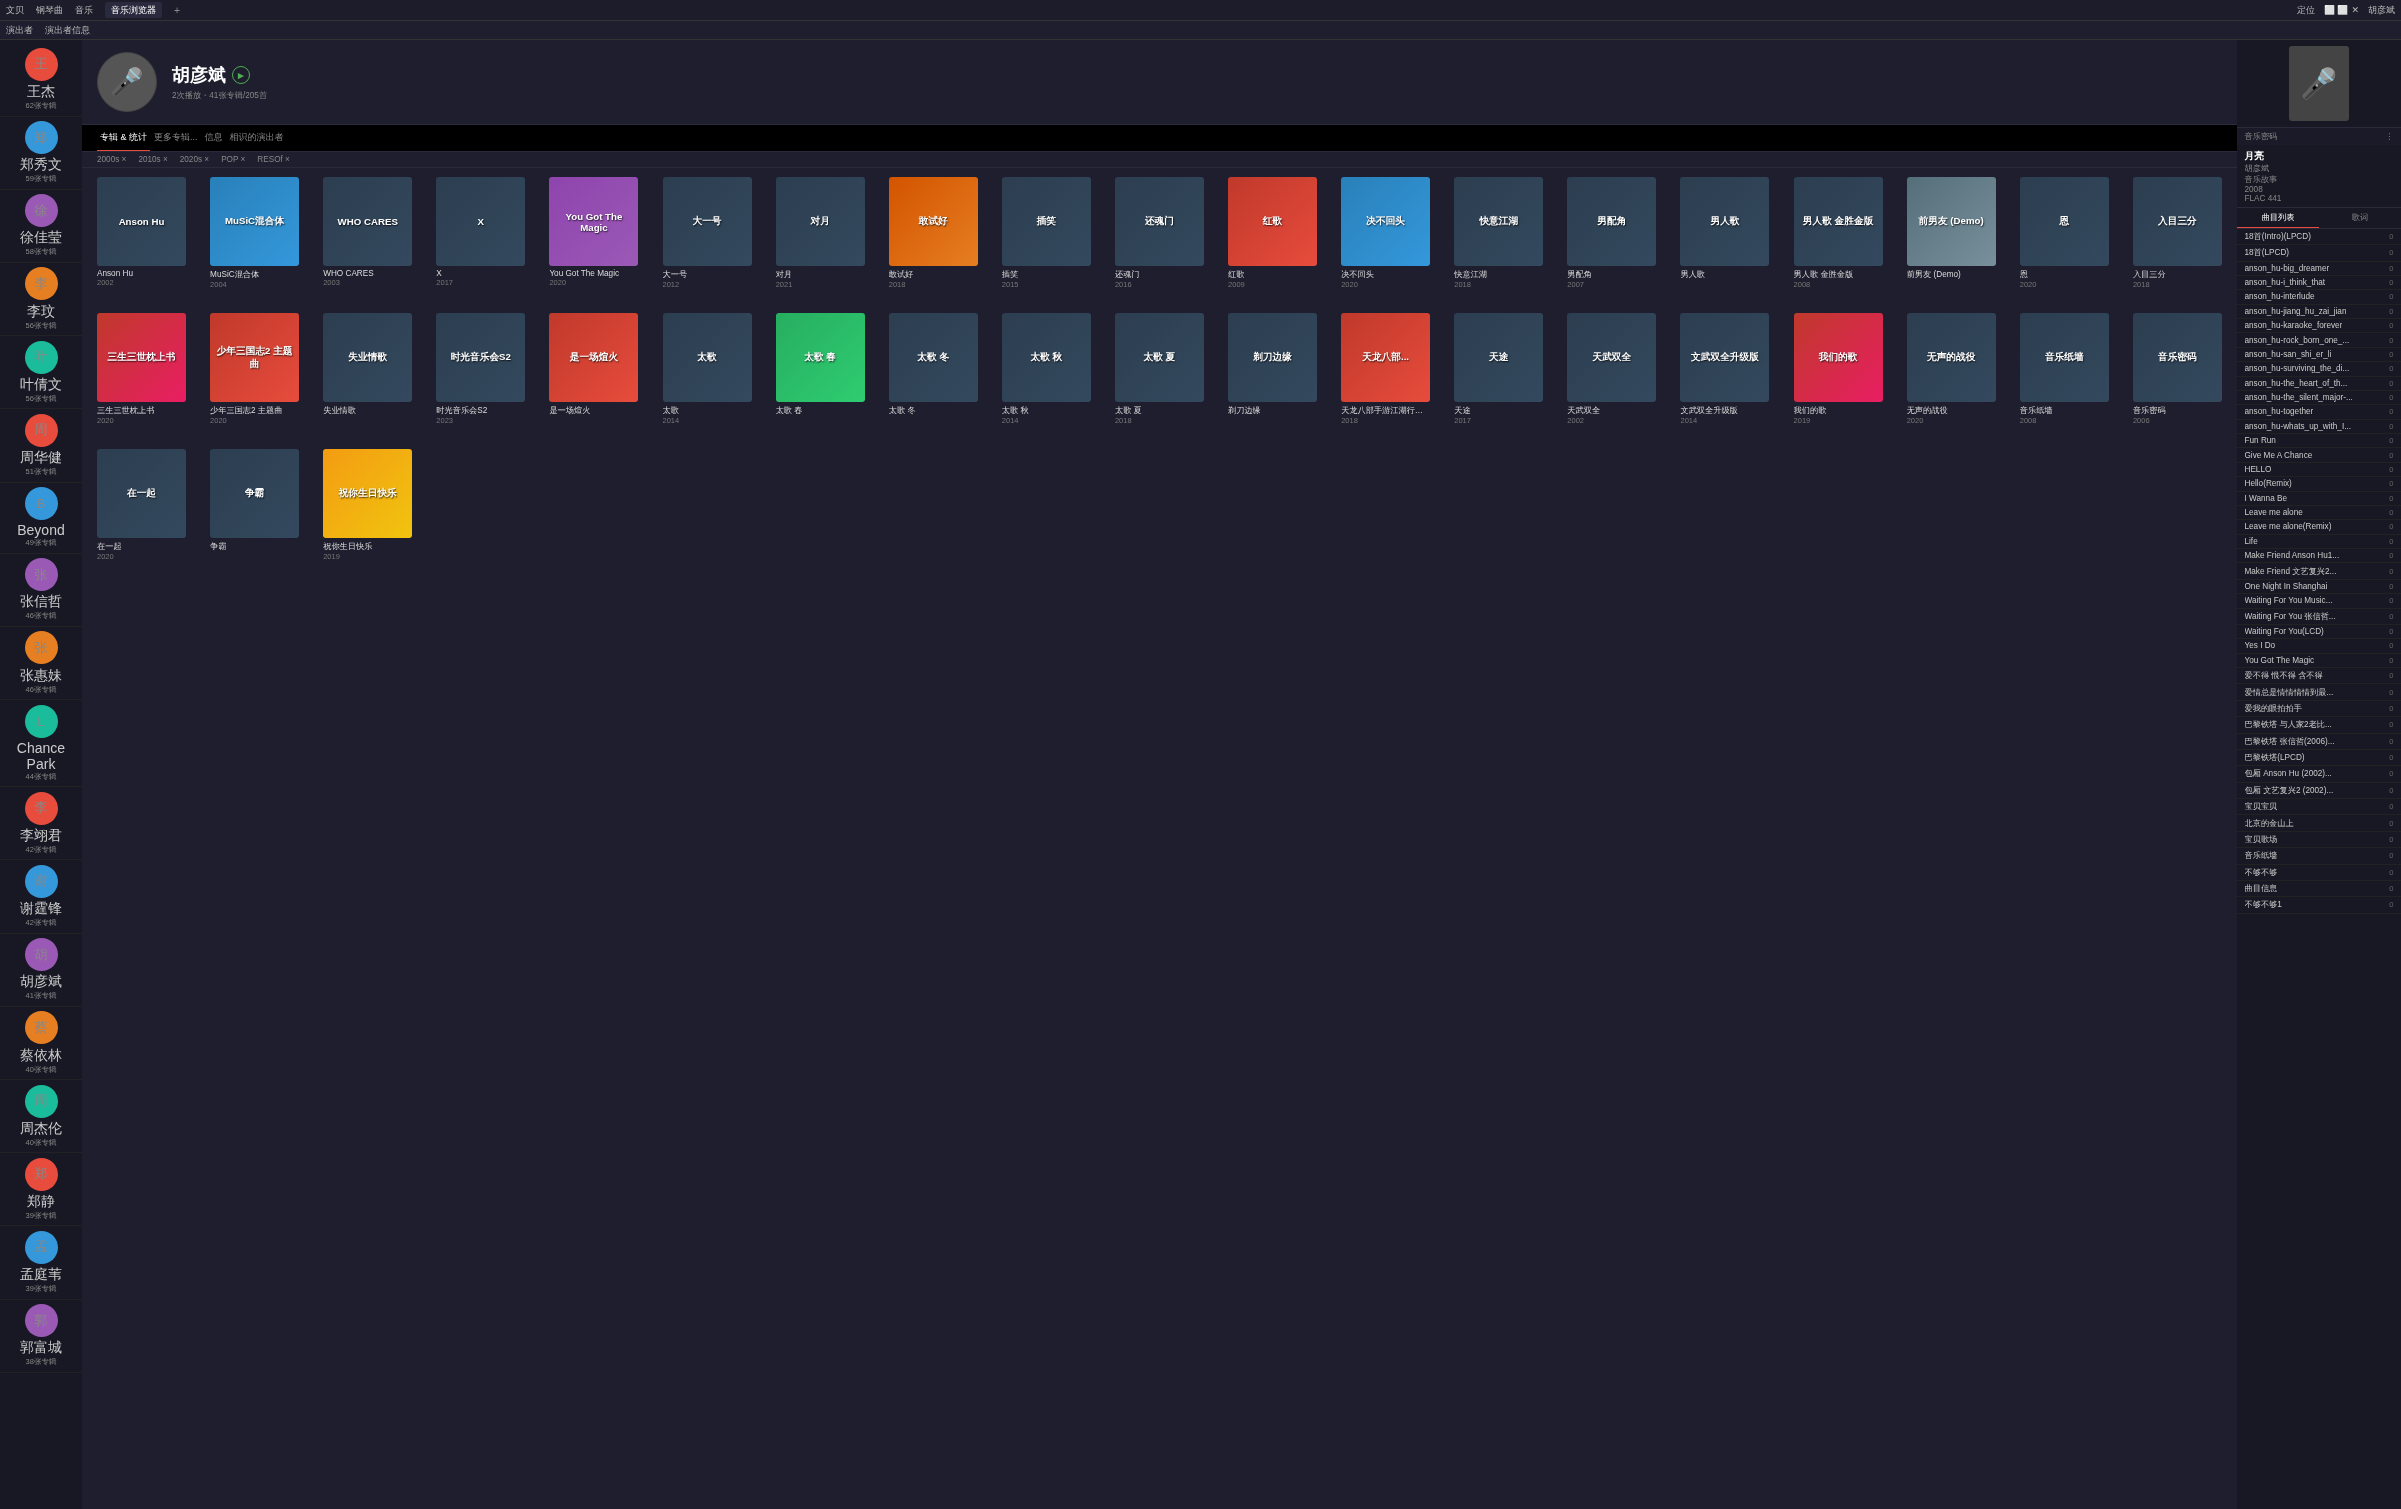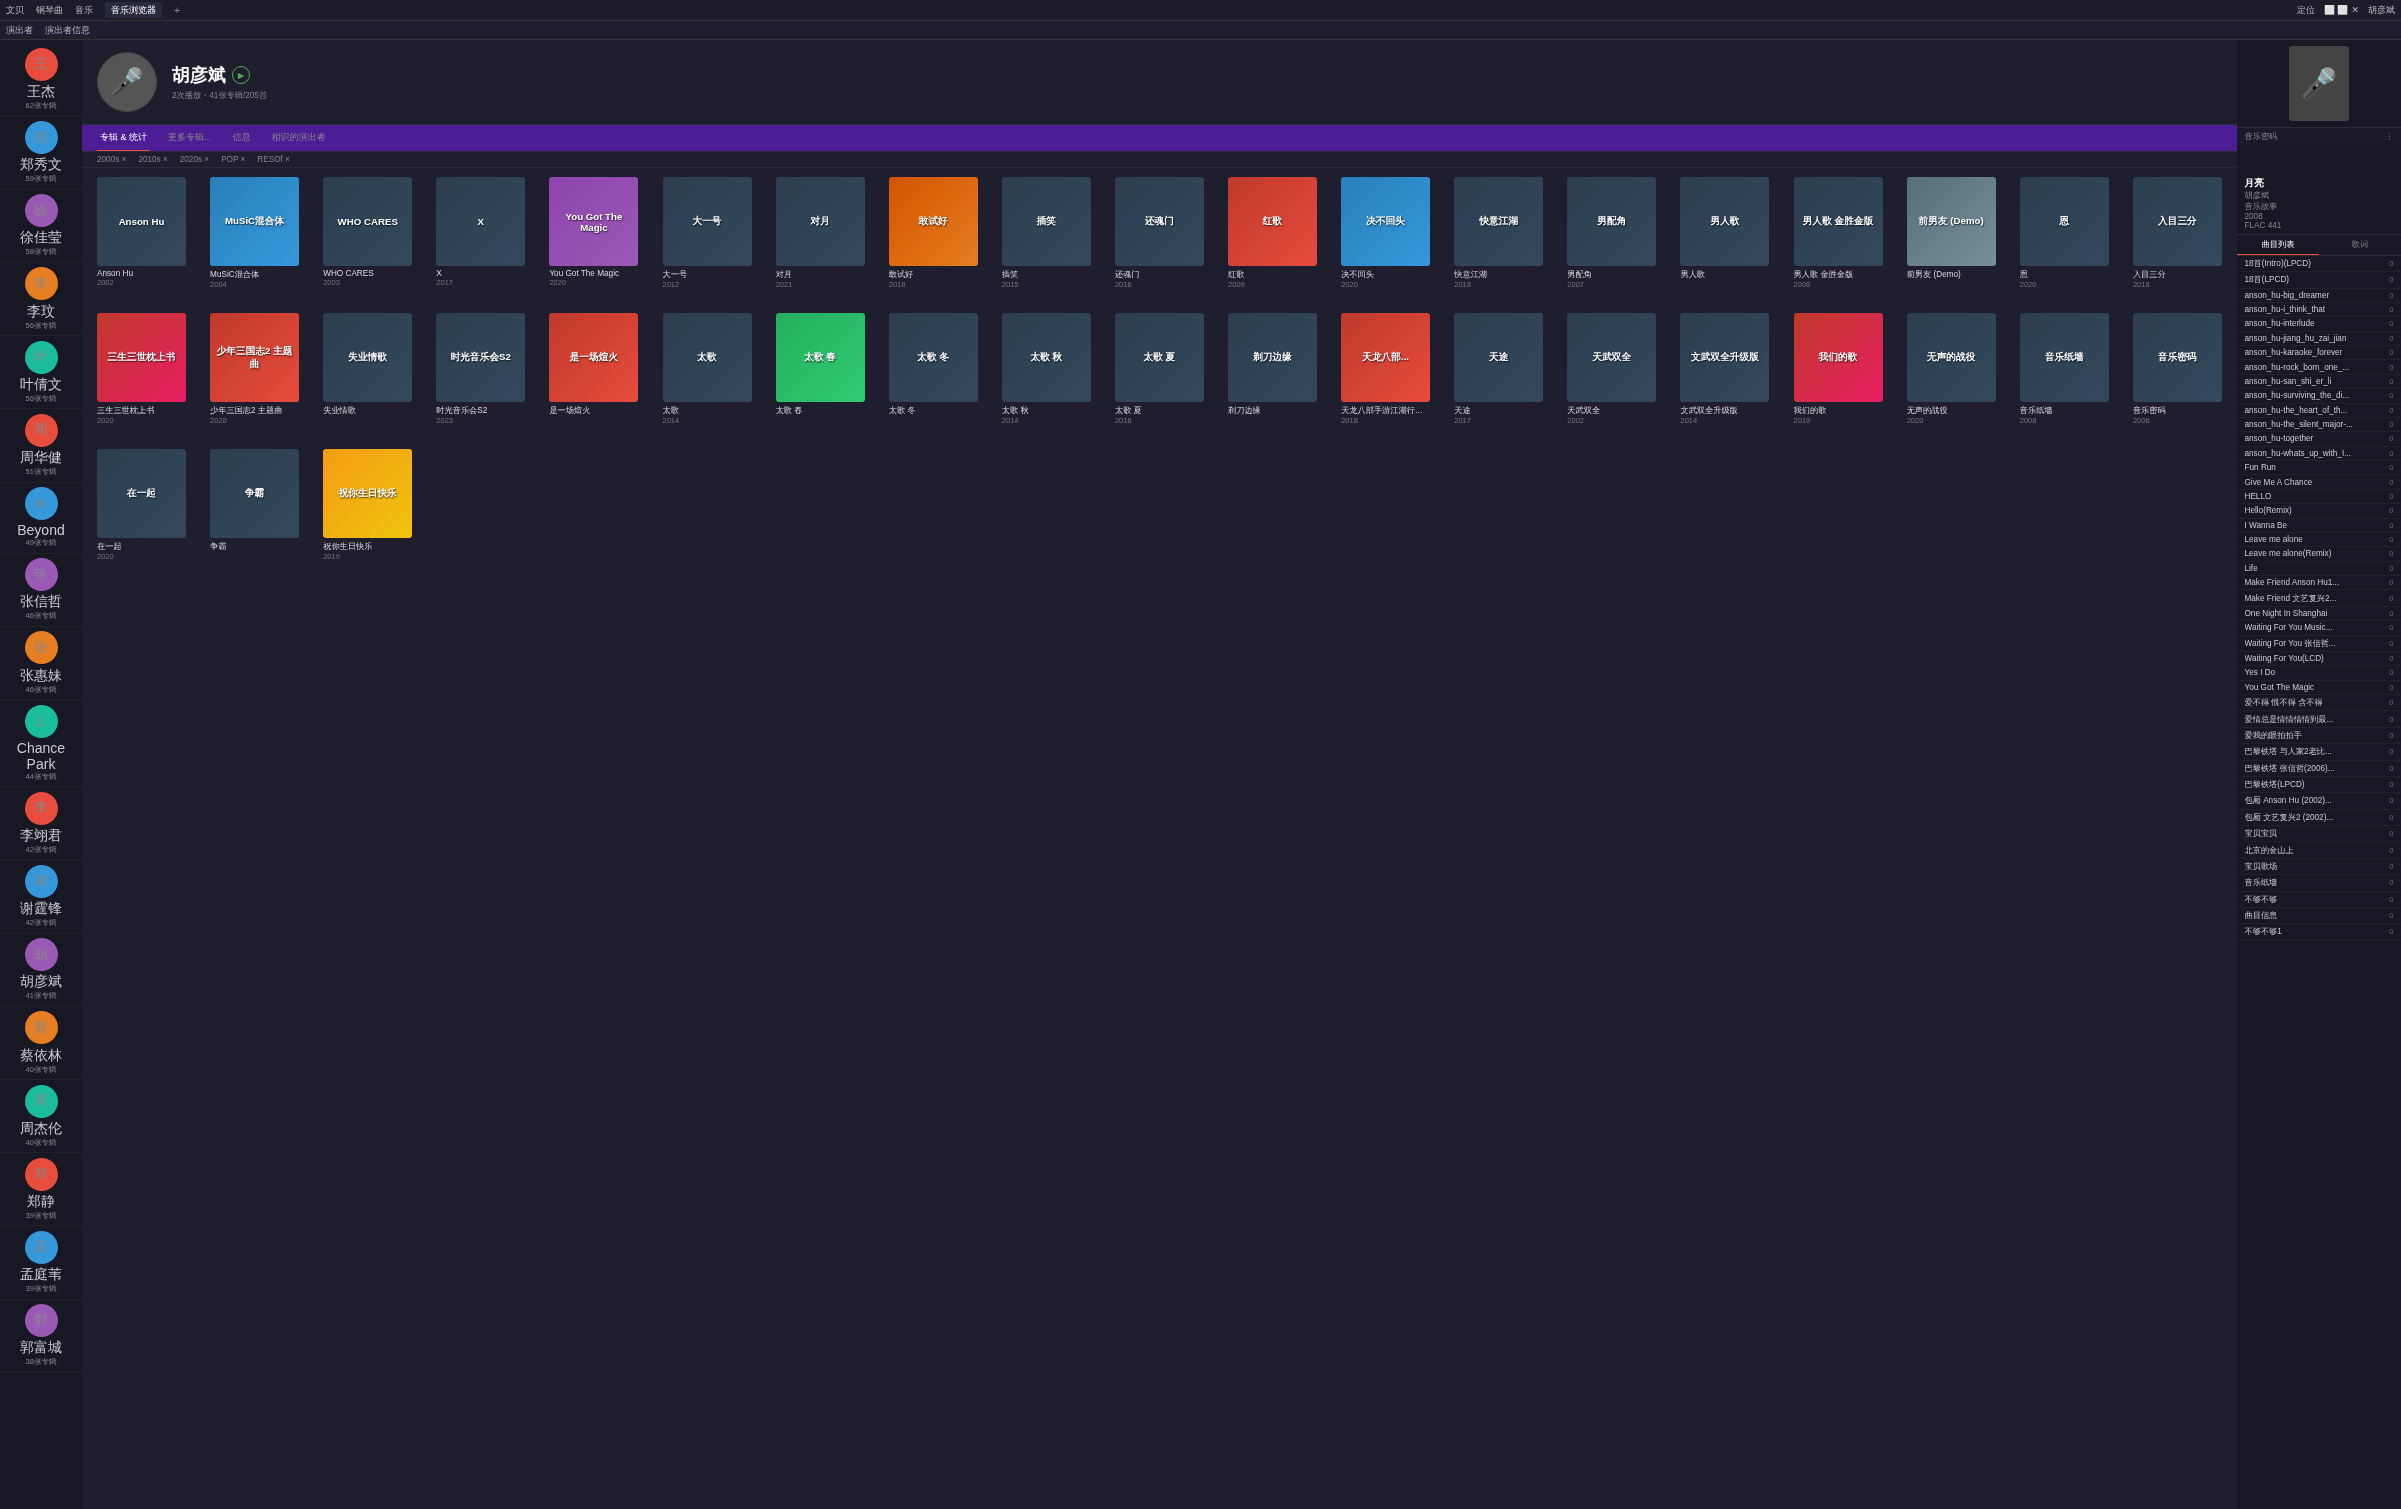--- a/index.html
+++ b/index.html
@@ -178,23 +178,23 @@
       font-size: 8.2px;
       color: #888;
       margin-top: 3px;
     }
 
     
     .content-tabs {
       display: flex;
       align-items: center;
       padding: 0 15px;
-      gap: 15px;
+      gap: 1px;
       border-bottom: 0.7px solid #2a2a3a;
-      background: #4c1d95;
+      background: #000000;
     }
     .content-tab {
       padding: 6px 3px;
       font-size: 9px;
       color: #888;
       cursor: pointer;
       border-bottom: 1.5px solid transparent;
     }
     .content-tab.active {
       color: #fff;
@@ -807,21 +807,21 @@
           <span style="font-size:30px">🎤</span>
         </div>
       </div>
 
       <div class="section-header">
         <span>音乐密码</span>
         <span>⋮</span>
       </div>
 
       <div style="padding:4.5px 7.5px; border-bottom:0.7px solid #2a2a3a;">
-        <div style="font-size:9.7px;color:#fff;font-weight:bold;margin-top:27px;">月亮</div>
+        <div style="font-size:9.7px;color:#fff;font-weight:bold;">月亮</div>
         <div style="font-size:8.2px;color:#888;">胡彦斌</div>
         <div style="font-size:8.2px;color:#888;">音乐故事</div>
         <div style="font-size:8.2px;color:#888;">2008</div>
         <div style="font-size:8.2px;color:#888;">FLAC 441</div>
       </div>
     </div>
 
     <div class="right-sidebar-tabs">
       <div class="right-sidebar-tab active">曲目列表</div>
       <div class="right-sidebar-tab">歌词</div>

